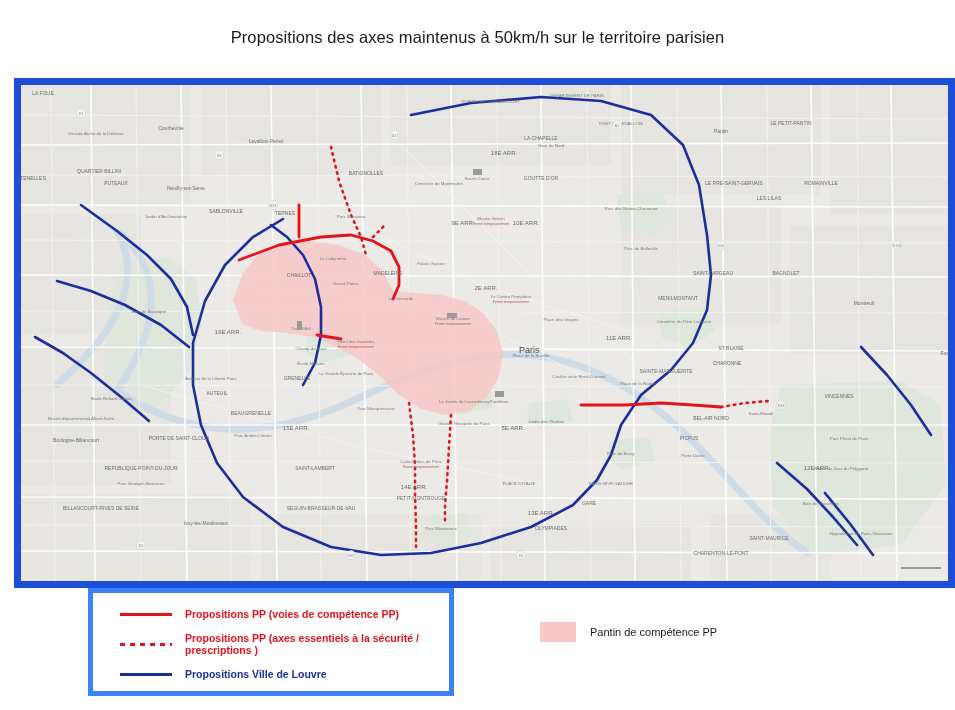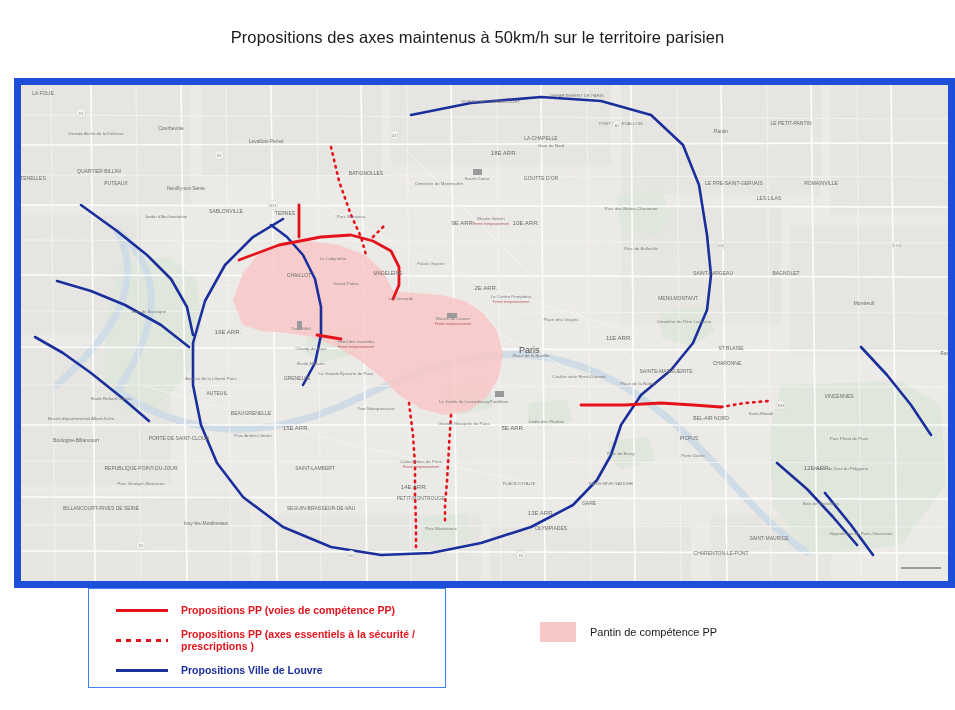--- a/index.html
+++ b/index.html
@@ -77,21 +77,21 @@
     font-size: 3.6px;
   }
   
   #legend-box {
     position: absolute;
     left: 88px;
     top: 588px;
     width: 356px;
     height: 98px;
     background: #ffffff;
-    border: 1px solid #3b82f6;
+    border: 5px solid #3b82f6;
   }
   .legend-row {
     position: absolute;
     left: 0;
     width: 100%;
     height: 26px;
     display: flex;
     align-items: center;
   }
   .legend-swatch {

